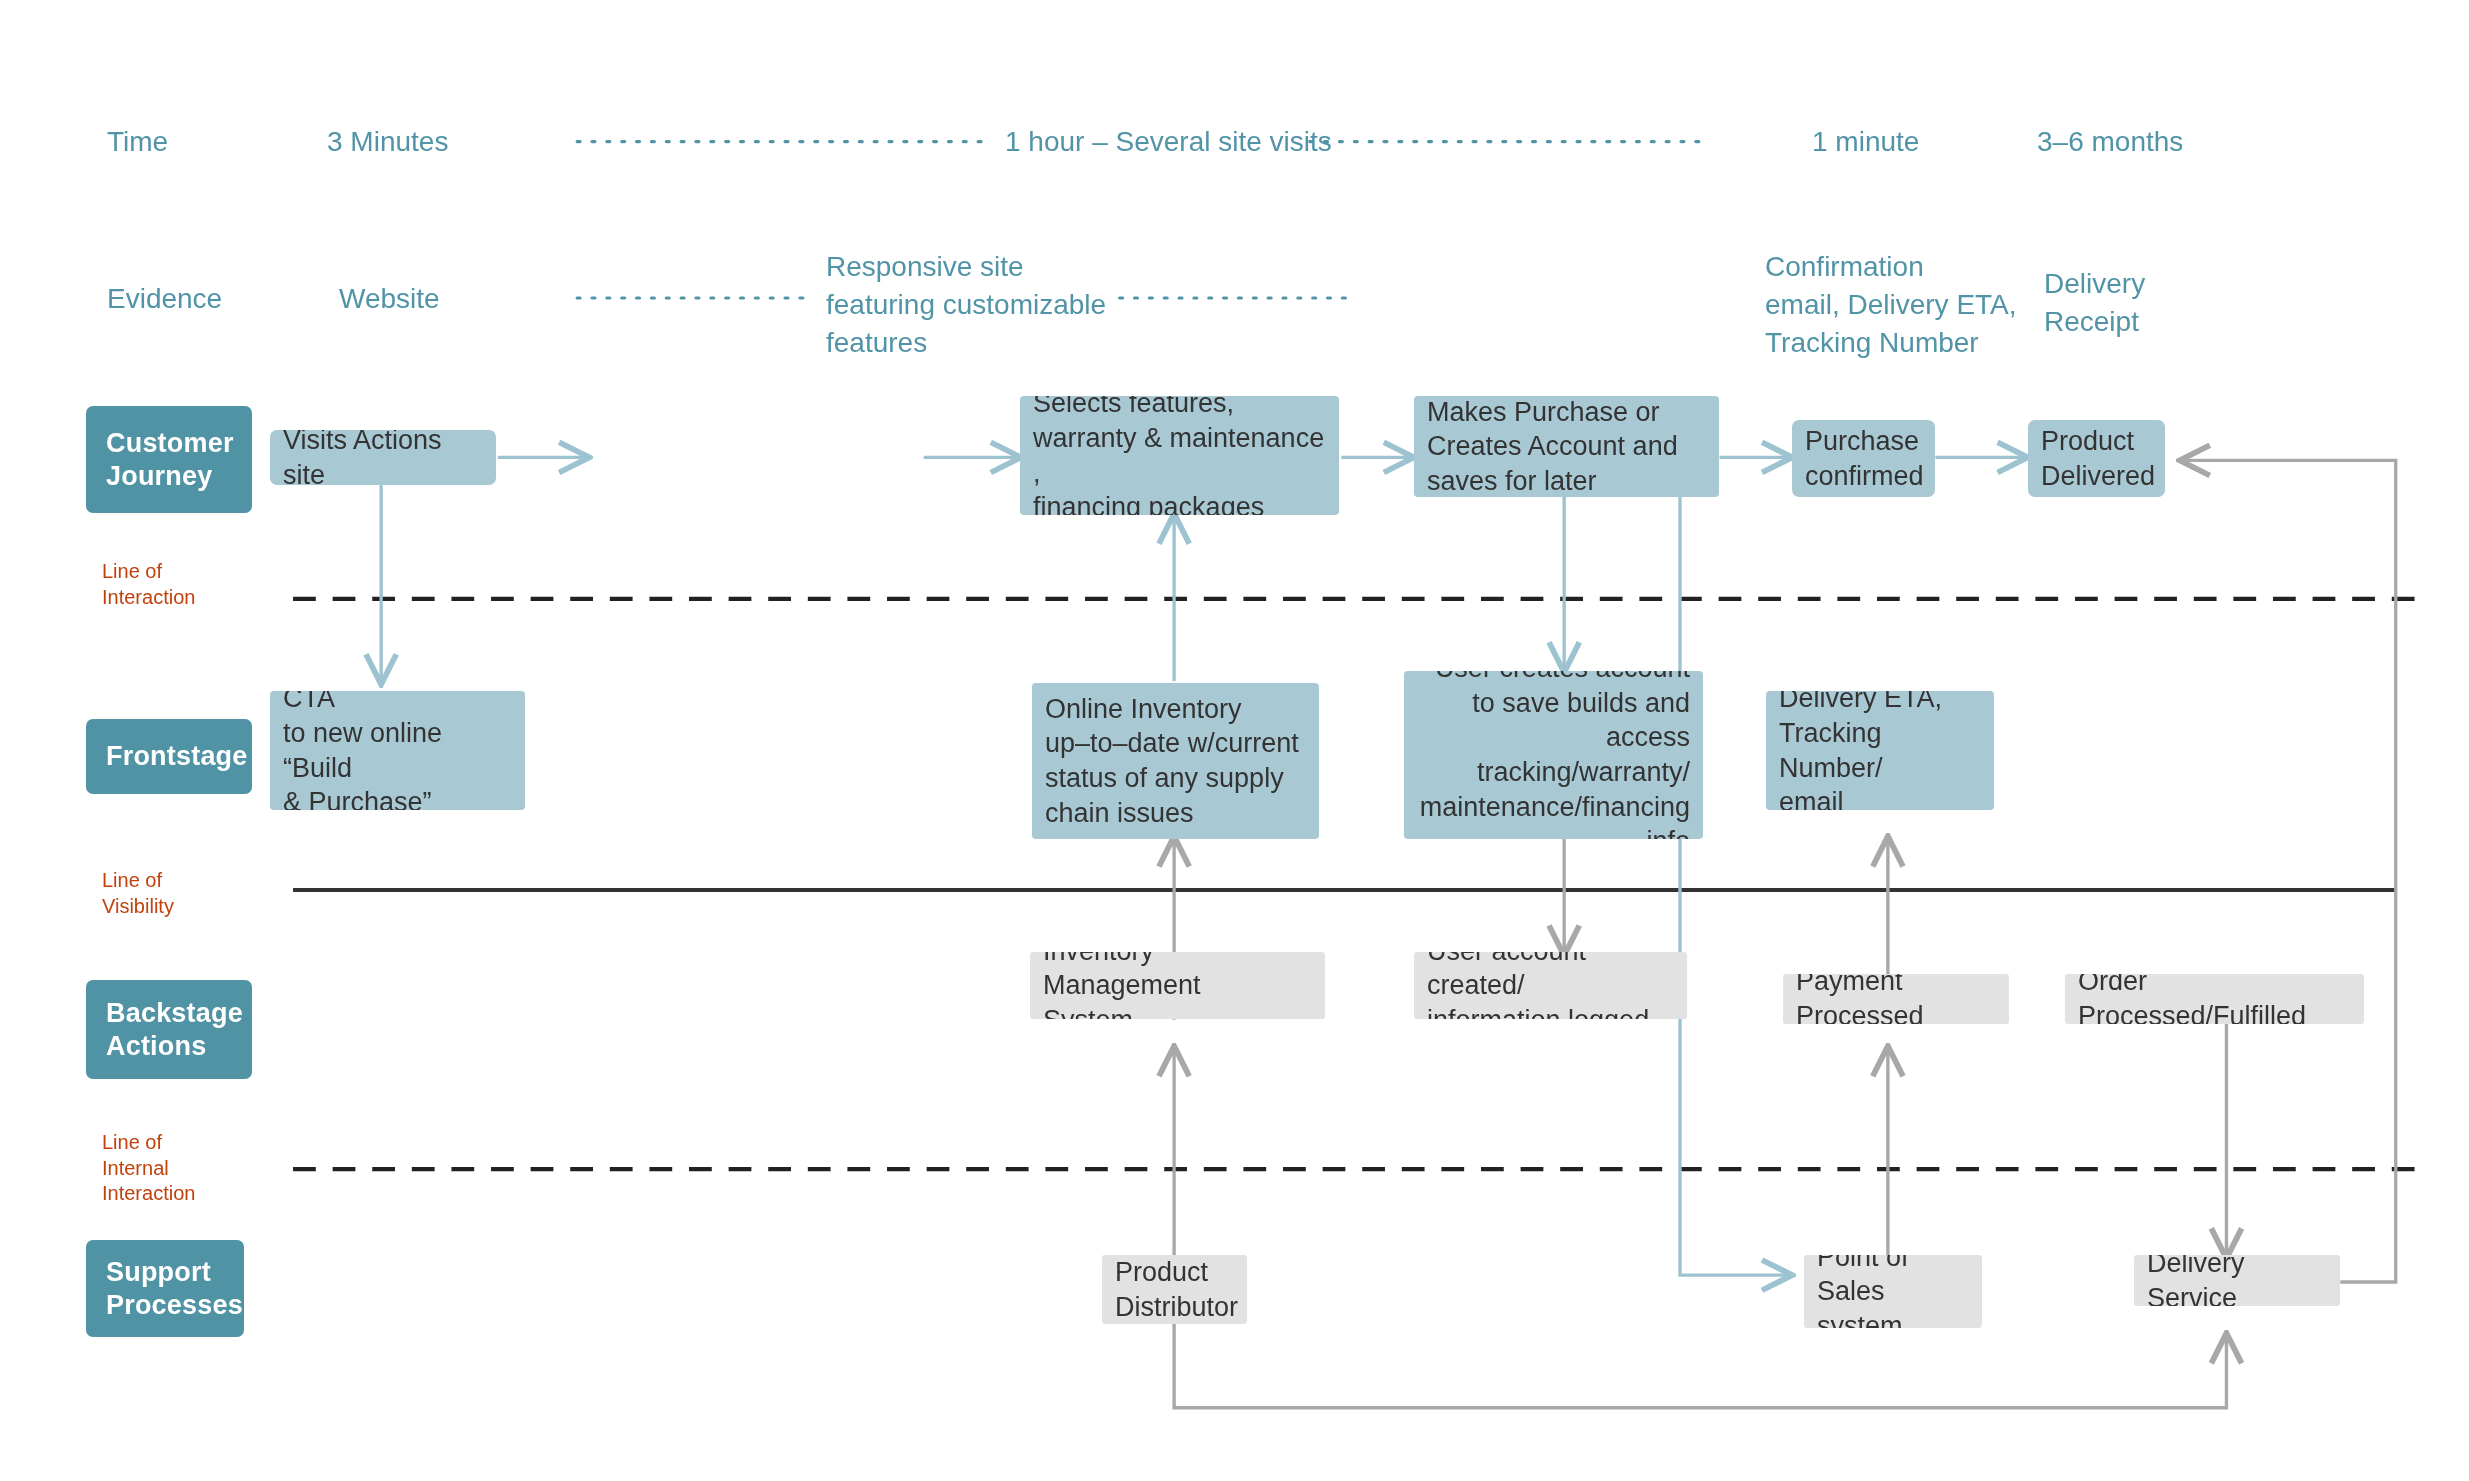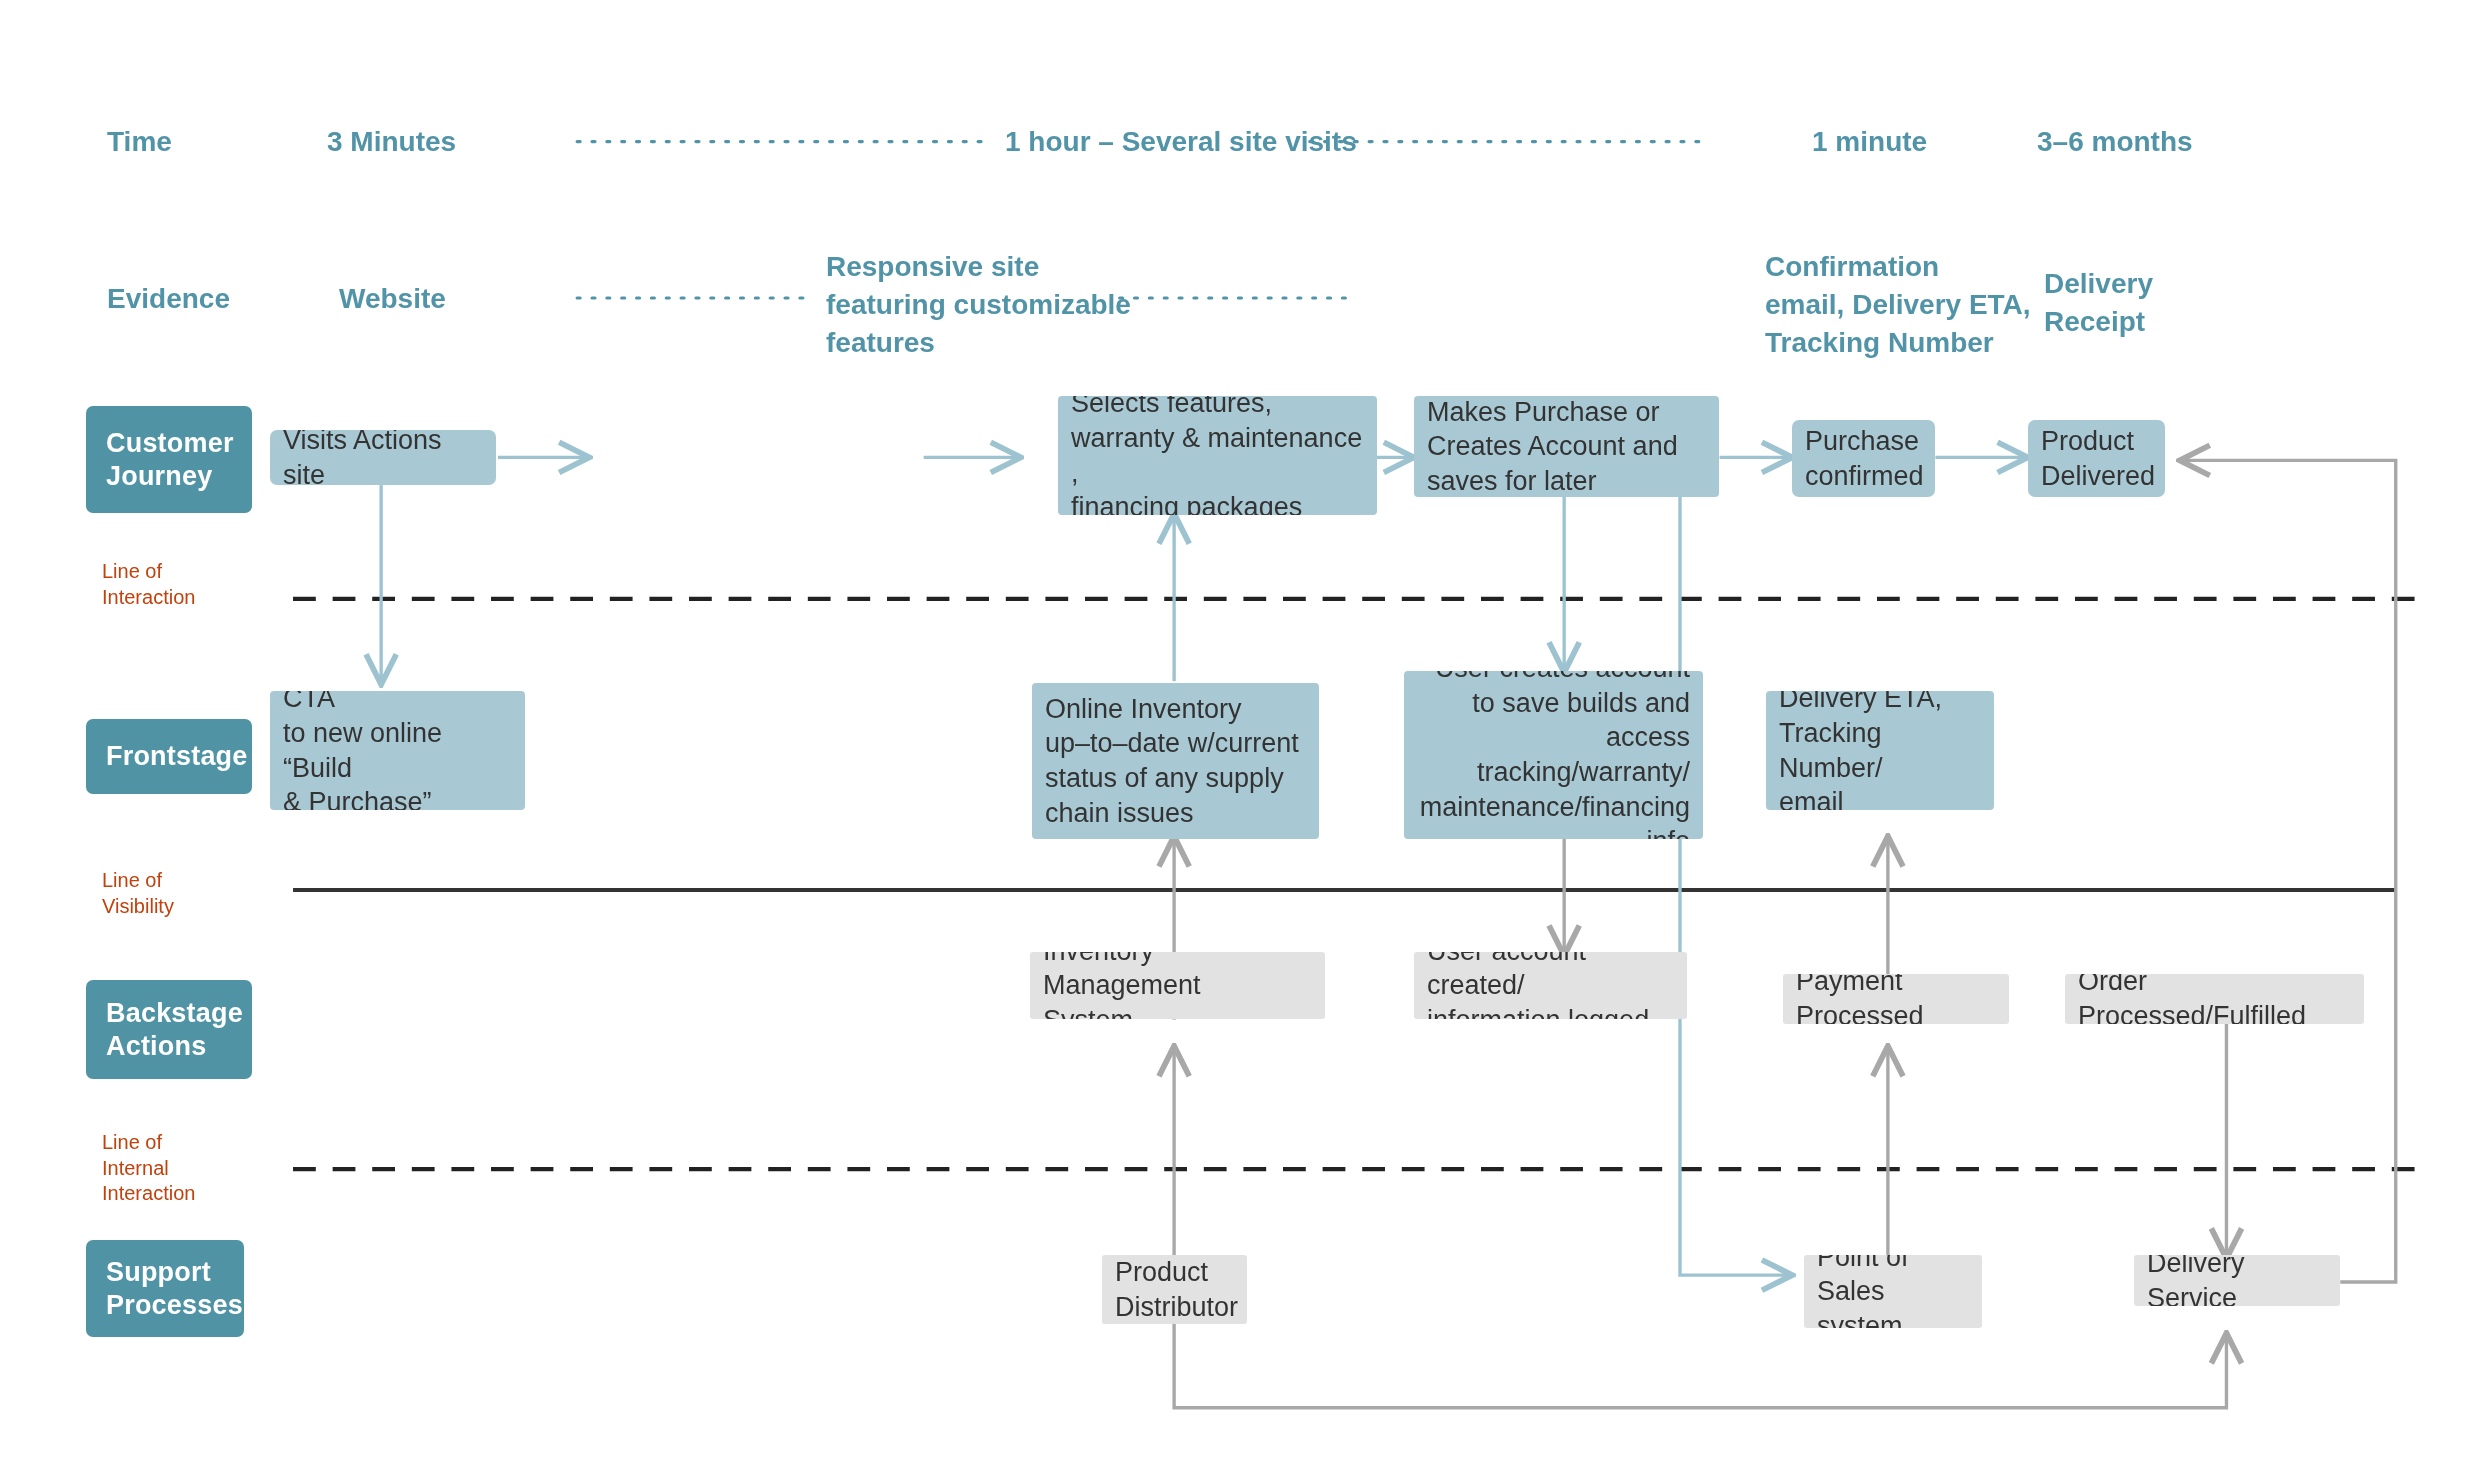--- a/index.html
+++ b/index.html
@@ -51,21 +51,21 @@
     line-height: 1.28;
     font-weight: 400;
   }
 
   
   .hdr {
     position: absolute;
     color: #5193a7;
     font-size: 28px;
     line-height: 1.35;
-    font-weight: 700;
+    font-weight: 400;
     white-space: pre-line;
   }
 
   
   .node {
     position: absolute;
     box-sizing: border-box;
     font-size: 27px;
     line-height: 1.28;
     color: #333333;
@@ -195,21 +195,21 @@
 Interaction</div>
   <div class="line-label" style="left:102px; top:868px; white-space:pre-line;">Line of
 Visibility</div>
   <div class="line-label" style="left:102px; top:1130px; white-space:pre-line;">Line of
 Internal
 Interaction</div>
 
   <div class="node blue round mid" style="left:270px; top:430px; width:226px; height:55px;">Visits Actions site</div>
 
 
-  <div class="node blue mid" style="left:1020px; top:396px; width:319px; height:119px;margin-left:38px;">Selects features,
+  <div class="node blue mid" style="left:1020px; top:396px; width:319px; height:119px;">Selects features,
 warranty &amp; maintenance ,
 financing packages</div>
 
   <div class="node blue mid" style="left:1414px; top:396px; width:305px; height:101px;">Makes Purchase or
 Creates Account and
 saves for later</div>
 
   <div class="node blue round mid" style="left:1792px; top:420px; width:143px; height:77px;">Purchase
 confirmed</div>
 

